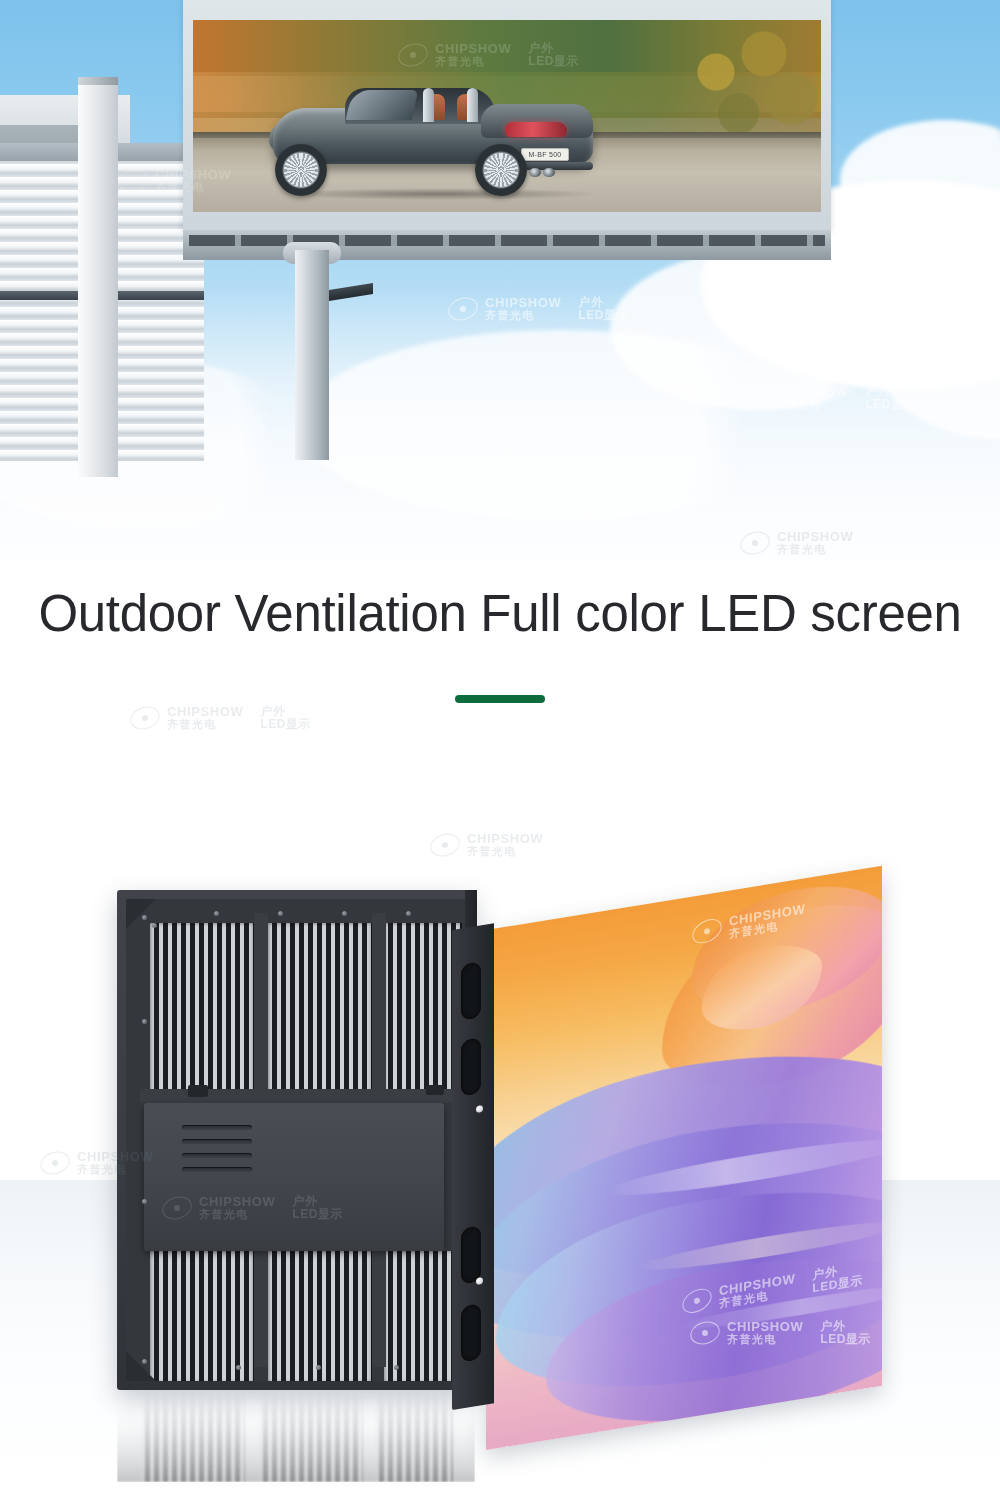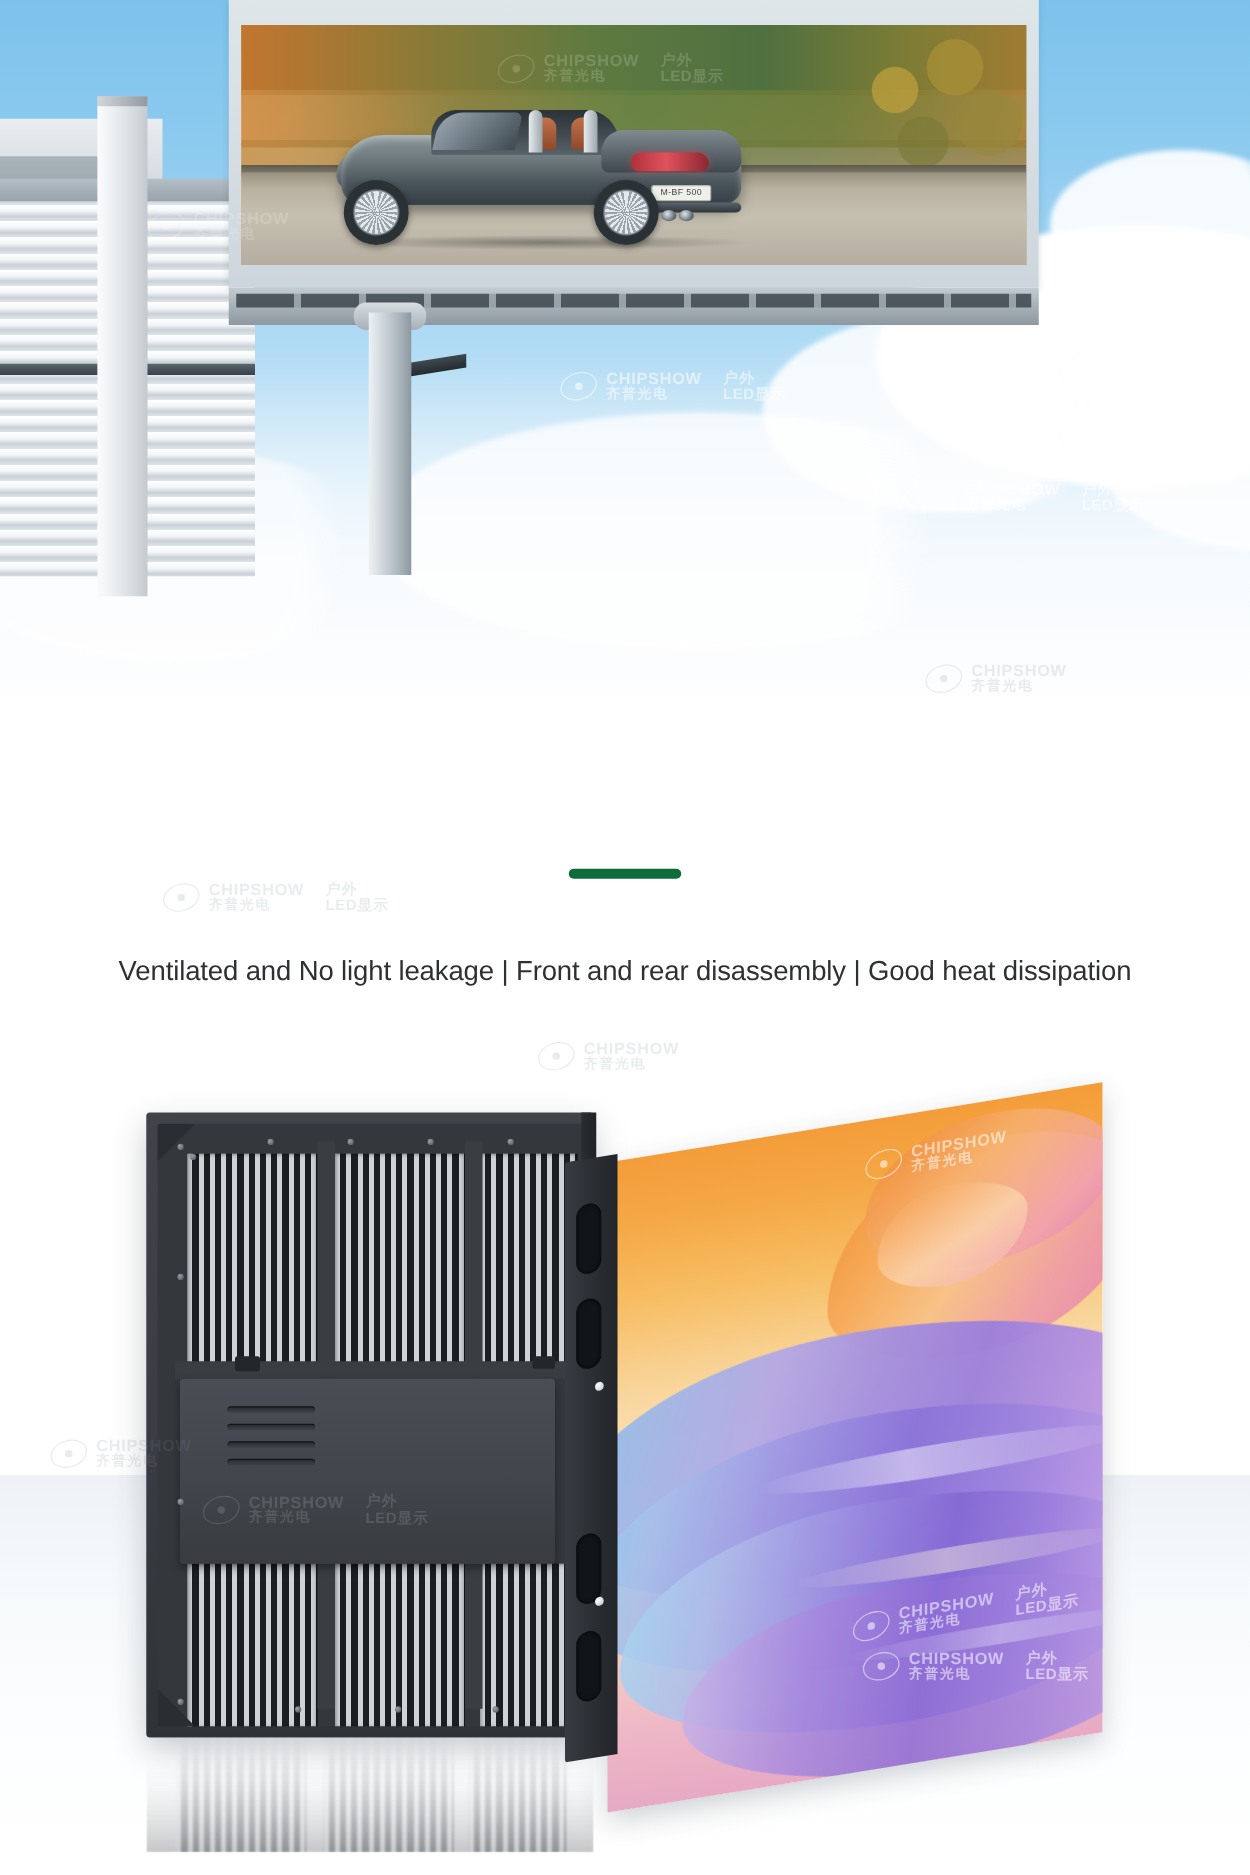--- a/index.html
+++ b/index.html
@@ -597,22 +597,22 @@
         <span class="wm-cn">齐普光电</span>
       </div>
       <div class="wm-right">
         <span class="wm-r1">户外</span>
         <span class="wm-r2">LED显示</span>
       </div>
     </div>
   </div>
 
 
+  <h1 class="headline">Outdoor Ventilation Full color LED screen</h1>
   <div class="divider"></div>
-  <p class="subline">Ventilated and No light leakage | Front and rear disassembly | Good heat dissipation</p>
 
   <div class="wm wm-dark" style="left:130px; top:705px;">
     <div class="wm-logo">
       <div class="ring"></div>
         <div class="dot"></div>
     </div>
     <div class="wm-txt">
       <span class="wm-en">CHIPSHOW</span>
       <span class="wm-cn">齐普光电</span>
     </div>

